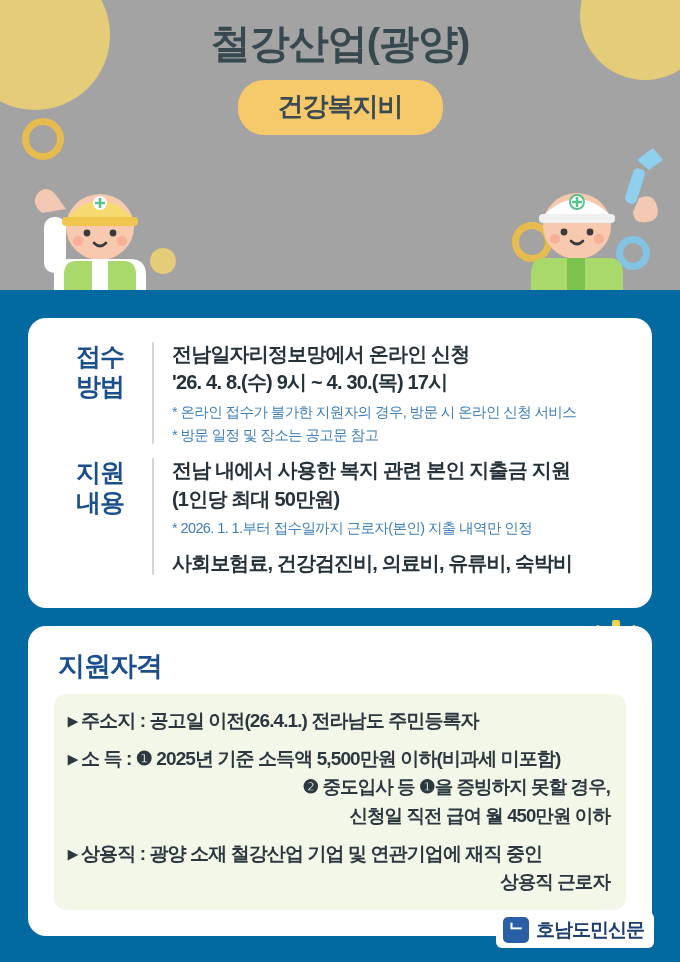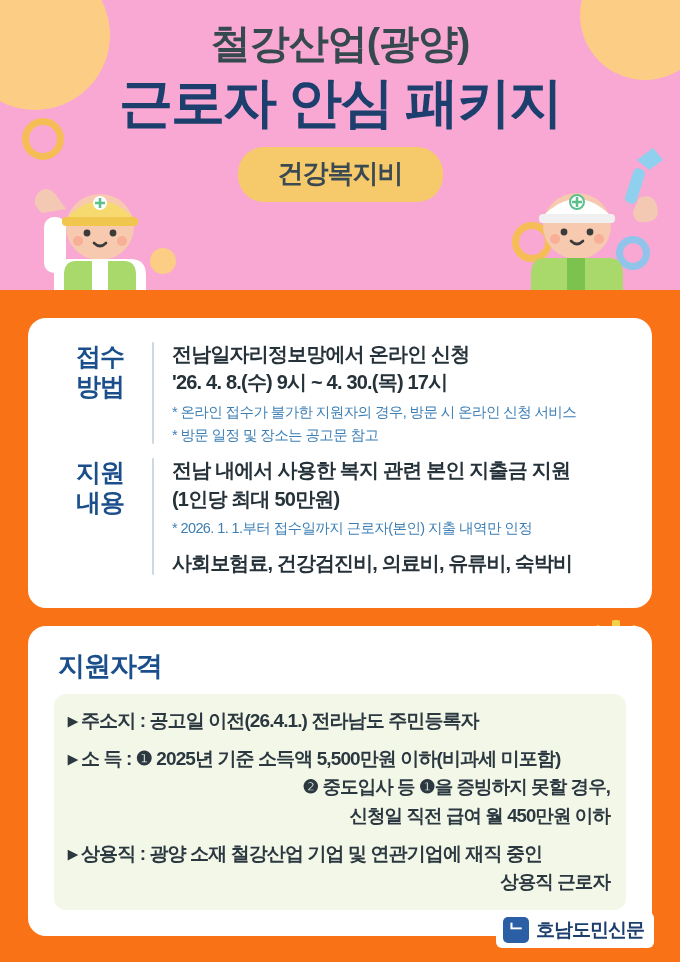--- a/index.html
+++ b/index.html
@@ -14,21 +14,21 @@
     width: 680px; height: 962px;
     background: #1b8bd0;
     position: relative;
     overflow: hidden;
   }
 
   
   .header {
     position: absolute; left: 0; top: 0;
     width: 680px; height: 290px;
-    background: #f9a8d4;
+    background: #a3a3a3;
     overflow: hidden;
   }
   .hdr-deco { position: absolute; }
   .circ { border-radius: 50%; background: #fbd96b; opacity: .75; }
   .gear {
     border-radius: 50%;
     border: 7px solid #f3c13f;
     opacity: .85;
   }
   .gear.blue { border-color: #7ec9ef; }
@@ -61,21 +61,21 @@
   }
 
   
   .worker { position: absolute; bottom: 0; }
   .worker svg { display: block; }
 
   
   .body-area {
     position: absolute; left: 0; top: 290px;
     width: 680px; height: 672px;
-    background: #f97316;
+    background: #0369a1;
   }
 
   .card {
     position: absolute;
     background: #ffffff;
     border-radius: 18px;
   }
   .card-top {
     left: 28px; top: 28px; width: 624px; height: 290px;
     padding: 22px 26px;
@@ -179,21 +179,20 @@
   <div class="header">
     <div class="hdr-deco circ" style="left:-40px; top:-40px; width:150px; height:150px;"></div>
     <div class="hdr-deco circ" style="right:-30px; top:-50px; width:130px; height:130px;"></div>
     <div class="hdr-deco gear" style="left:22px; top:118px; width:42px; height:42px;"></div>
     <div class="hdr-deco gear blue" style="right:30px; top:236px; width:34px; height:34px;"></div>
     <div class="hdr-deco gear" style="right:128px; top:222px; width:40px; height:40px;"></div>
     <div class="hdr-deco circ" style="left:150px; top:248px; width:26px; height:26px; background:#fbd96b;"></div>
 
     <div class="title-wrap">
       <div class="title1">철강산업(광양)</div>
-      <div class="title2">근로자 안심 패키지</div>
       <div class="subtitle-pill">건강복지비</div>
     </div>
 
     <div class="worker" style="left:14px;">
       <svg width="170" height="135" viewBox="0 0 170 135">
         <path d="M28 58 q-12 -10 -4 -20 q9 -9 18 2 l10 14 z" fill="#f4c9b4"></path>
         <rect x="30" y="62" width="22" height="56" rx="10" fill="#ffffff"></rect>
         <ellipse cx="86" cy="72" rx="34" ry="33" fill="#f7c9ae"></ellipse>
         <path d="M52 64 q34 -34 68 0 q-6 -8 -34 -8 q-28 0 -34 8z" fill="#f5d66a"></path>
         <path d="M50 66 q36 -40 72 0 z" fill="#f6d96f"></path>

